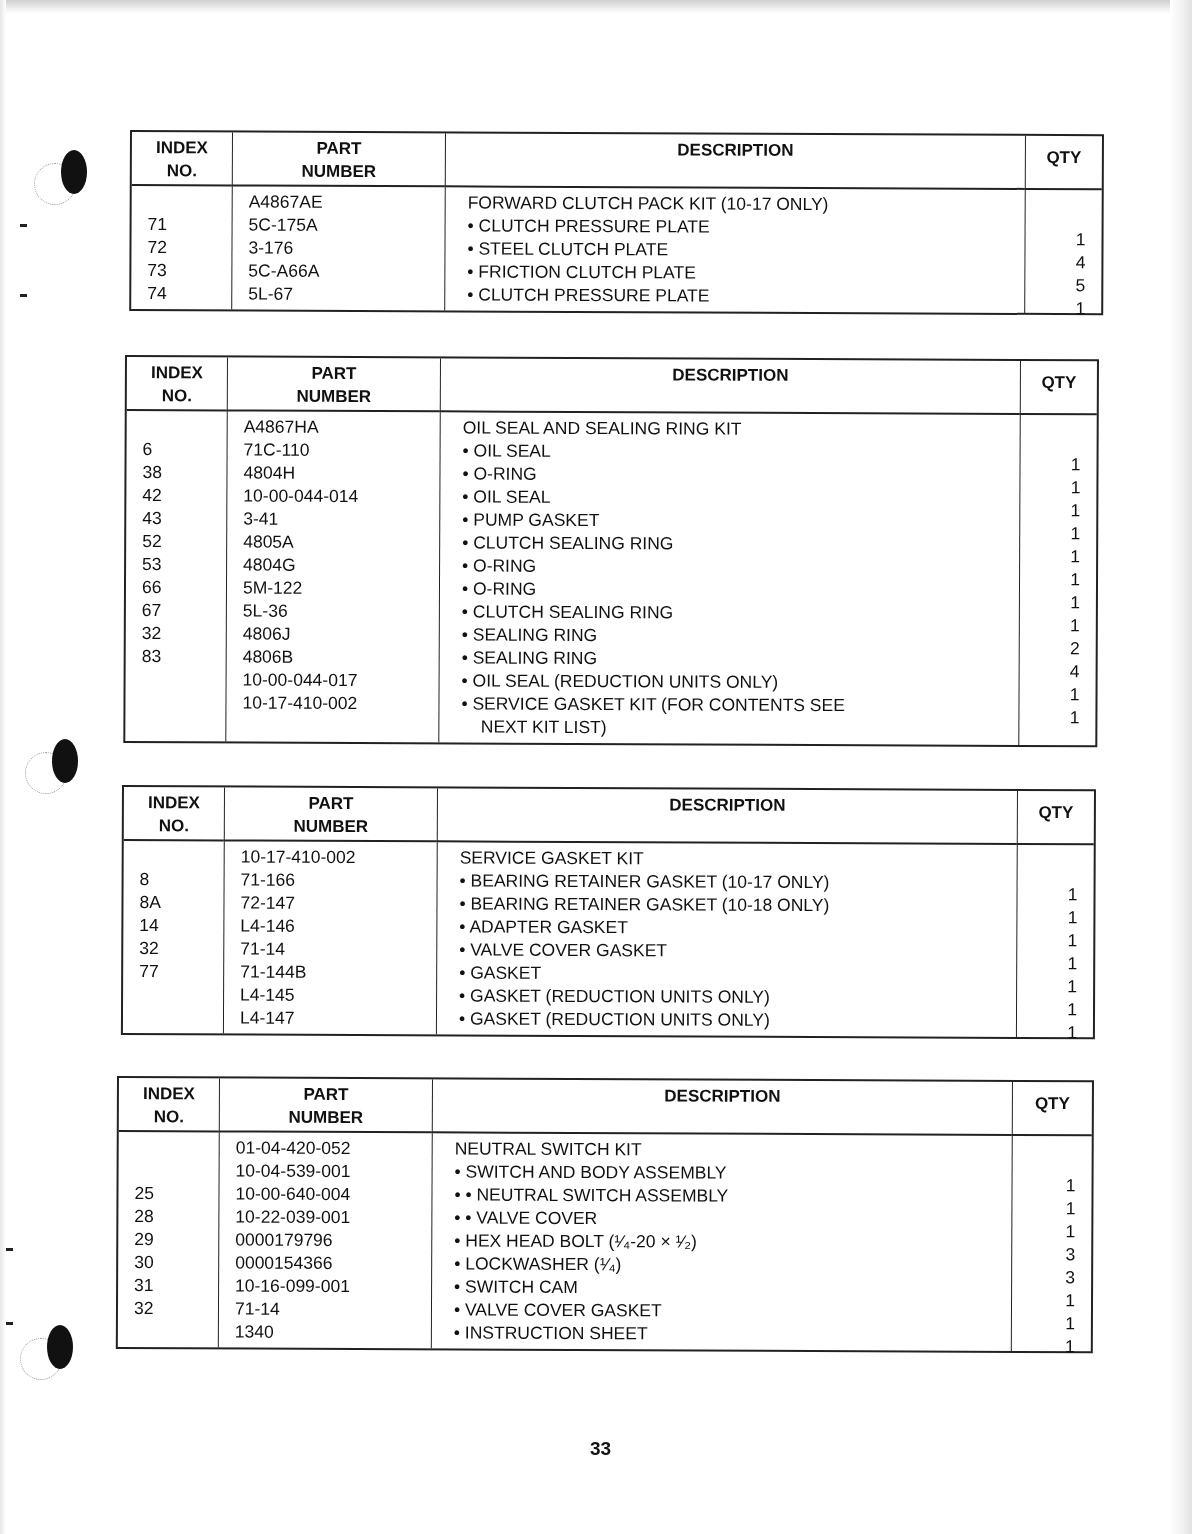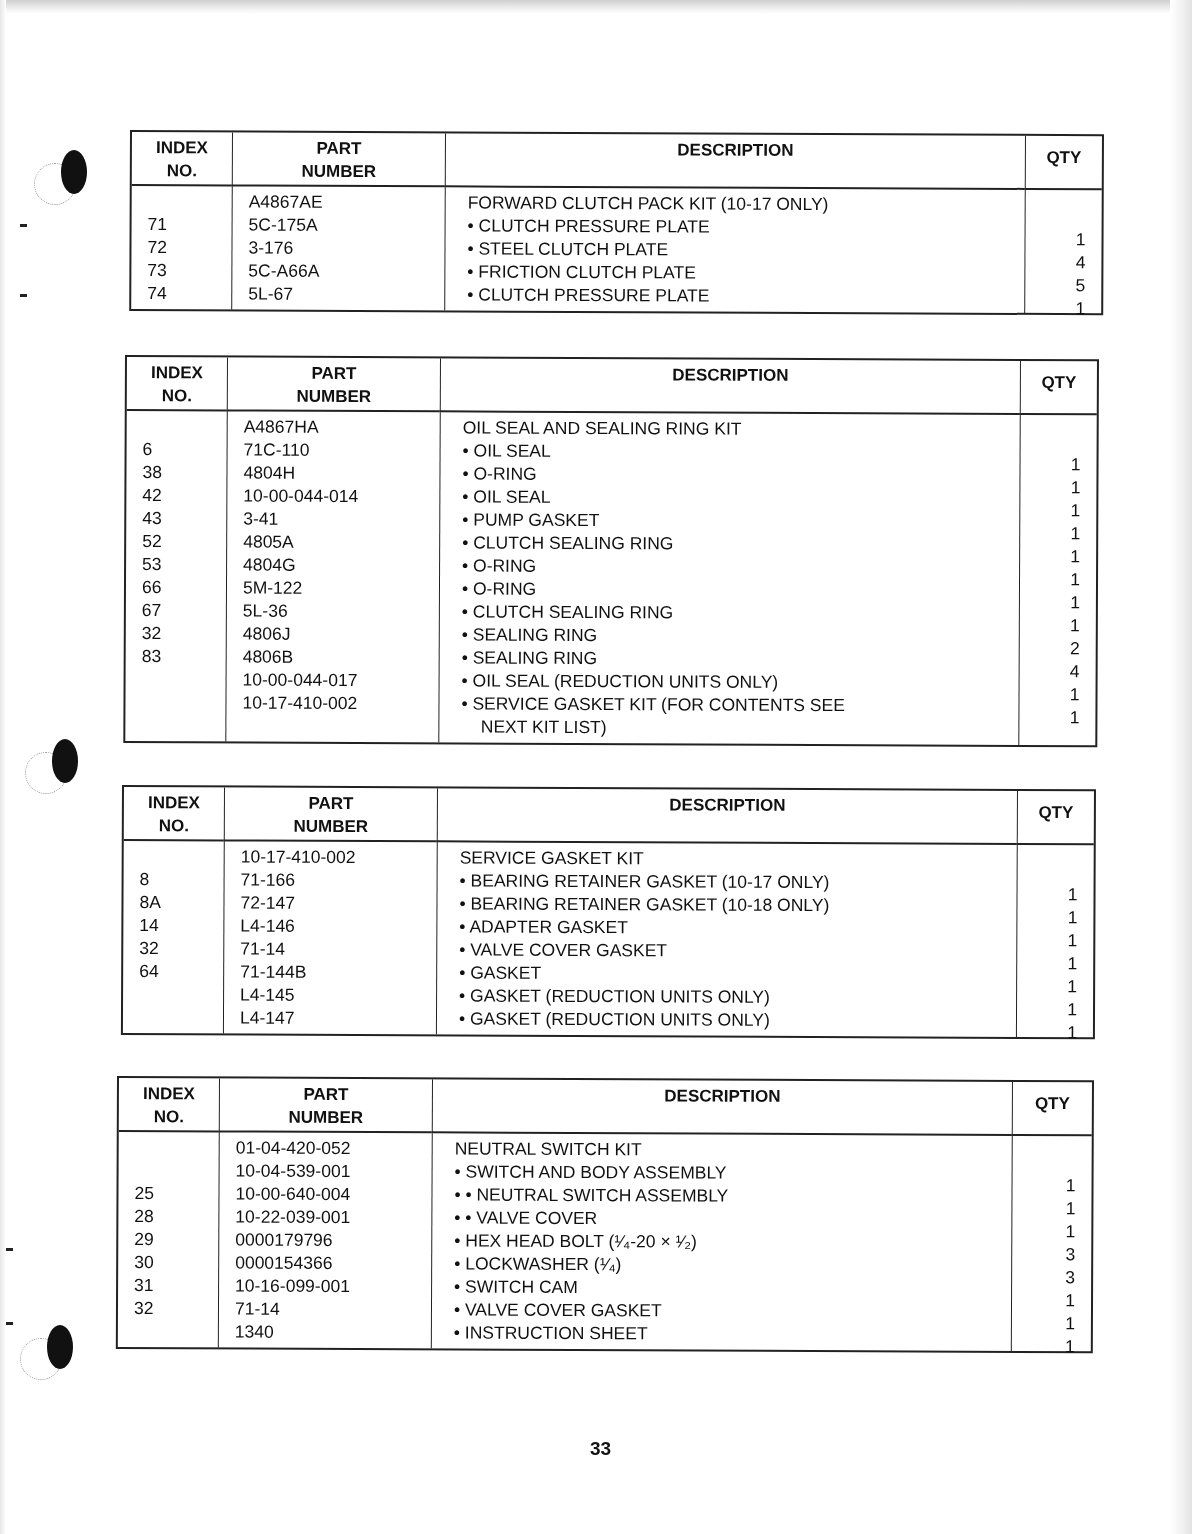--- a/index.html
+++ b/index.html
@@ -208,21 +208,21 @@
       </div>
       <div class="hcell" style="height: 54px; padding-top: 10px;">
         <div>QTY</div>
       </div>
       <div class="bcol idx">
         <div class="line"></div>
         <div class="line">8</div>
         <div class="line">8A</div>
         <div class="line">14</div>
         <div class="line">32</div>
-        <div class="line">64</div>
+        <div class="line">77</div>
         <div class="line"></div>
         <div class="line"></div>
       </div>
       <div class="bcol pn">
         <div class="line">10-17-410-002</div>
         <div class="line">71-166</div>
         <div class="line">72-147</div>
         <div class="line">L4-146</div>
         <div class="line">71-14</div>
         <div class="line">71-144B</div>

